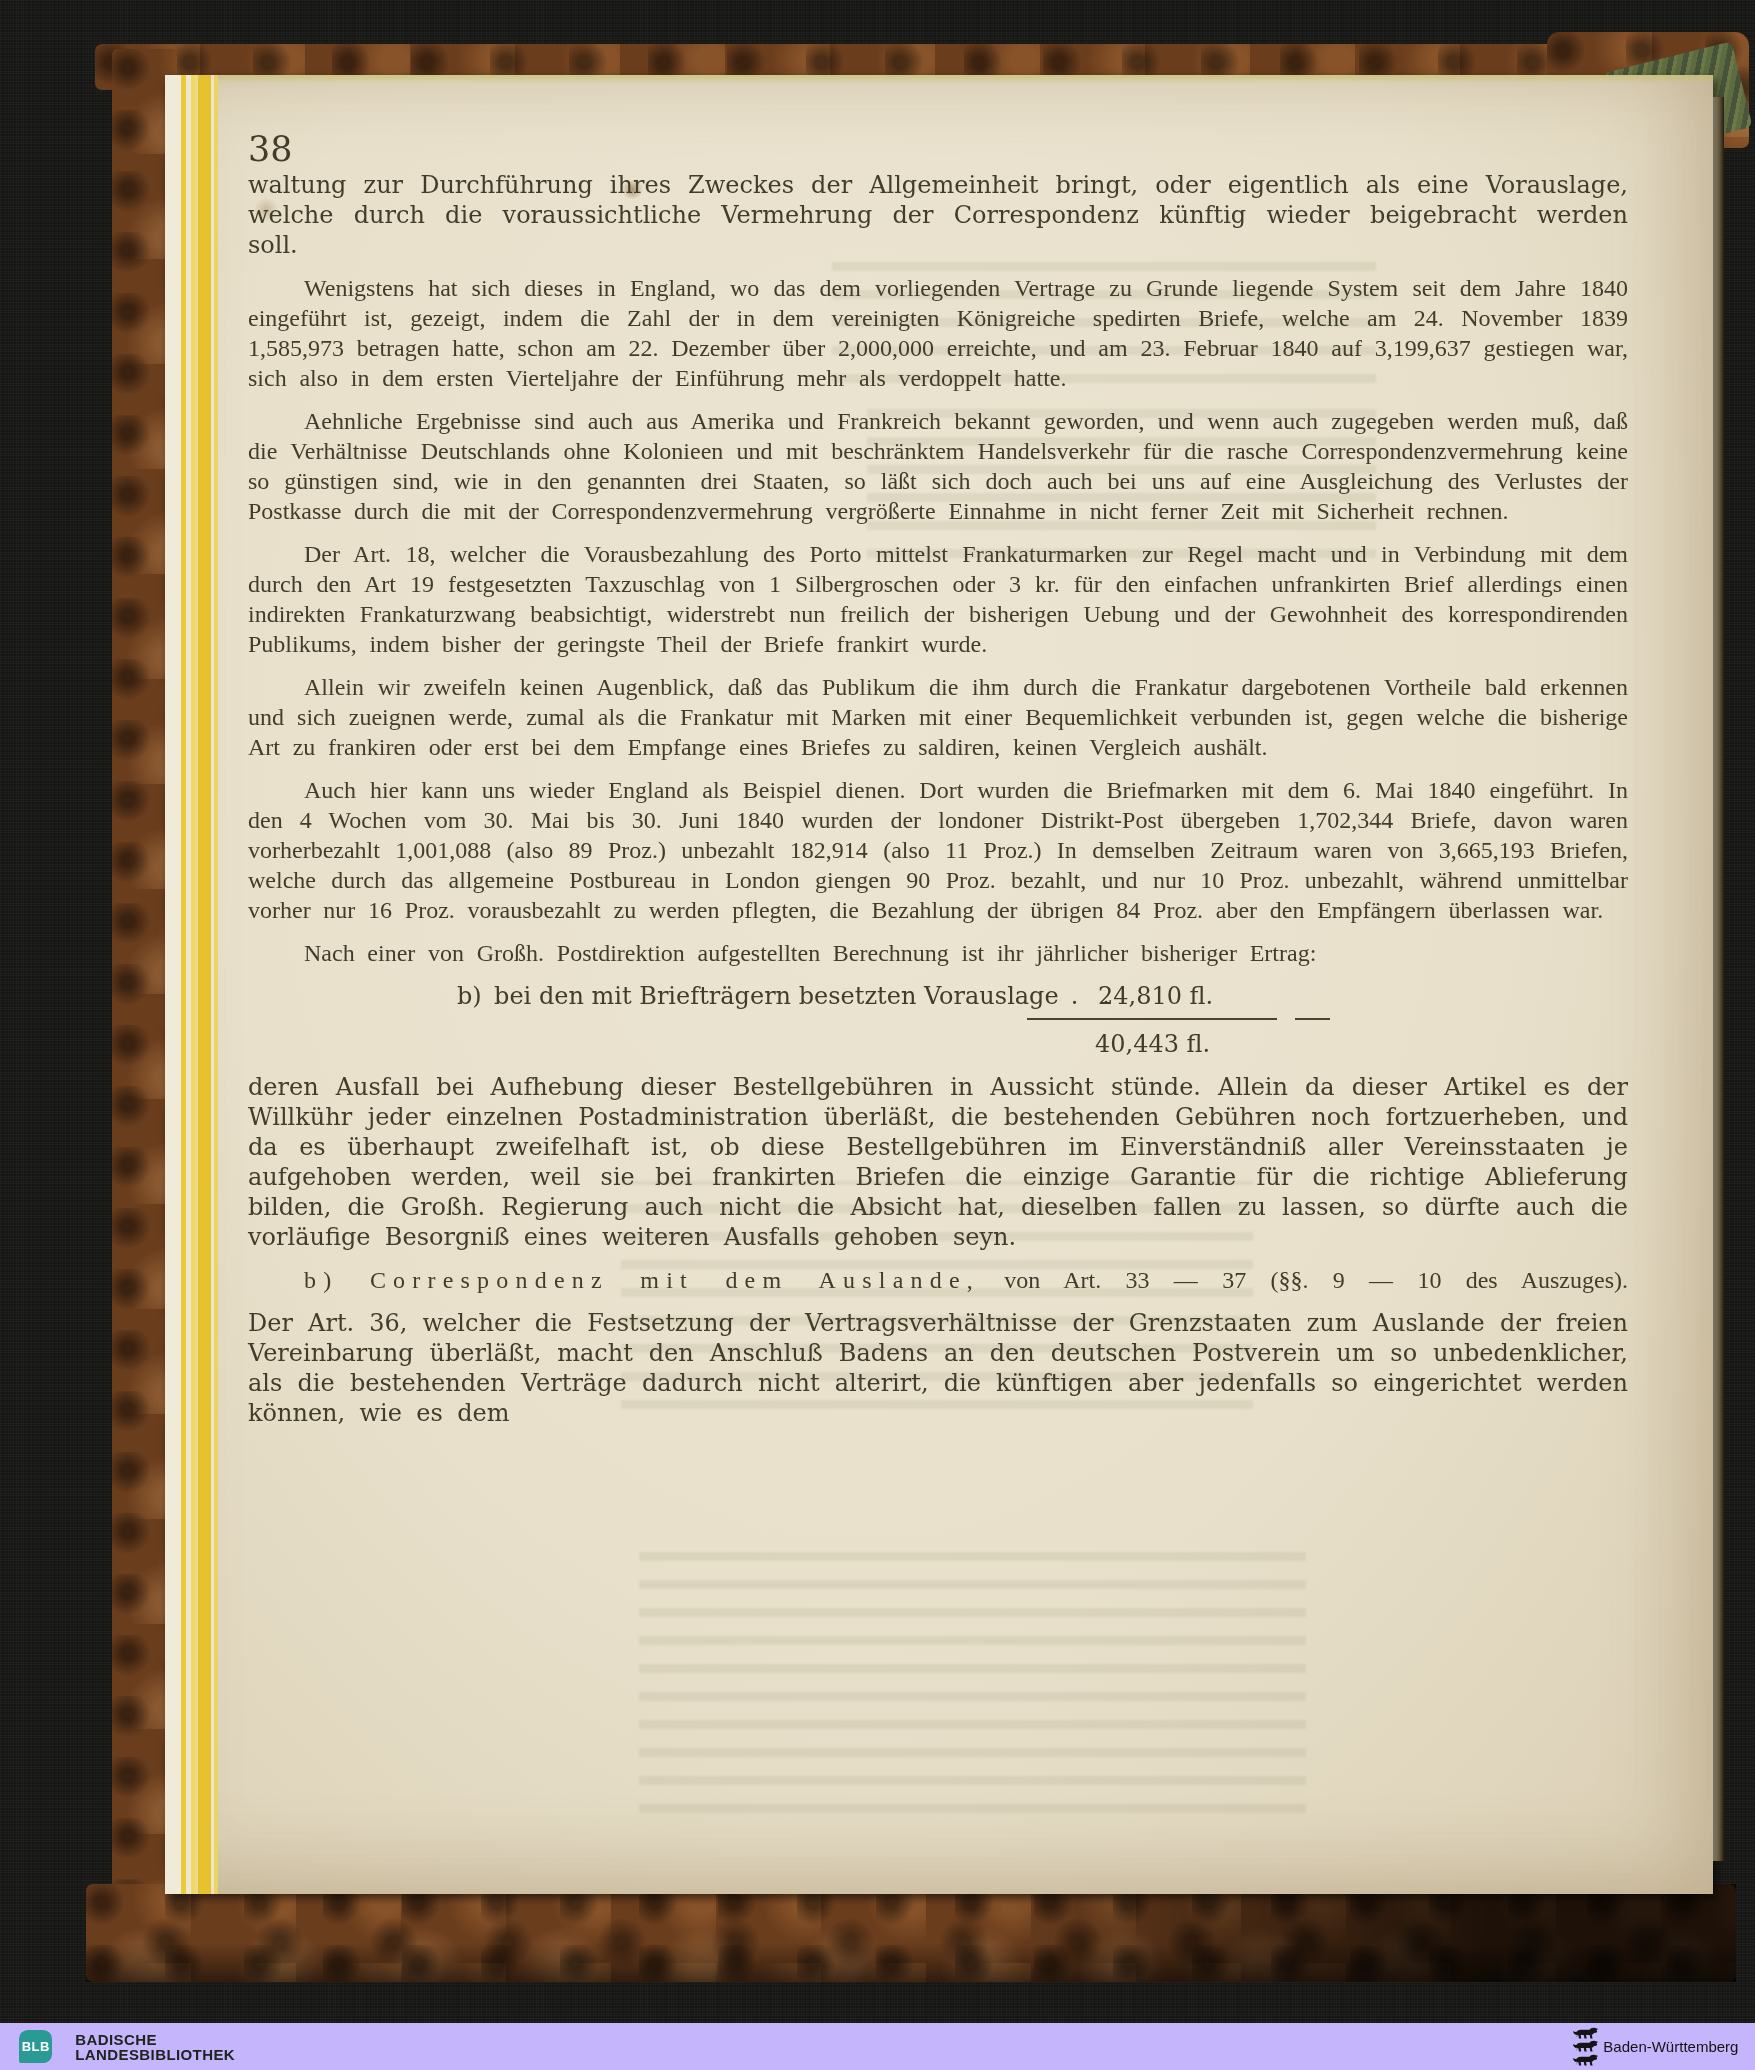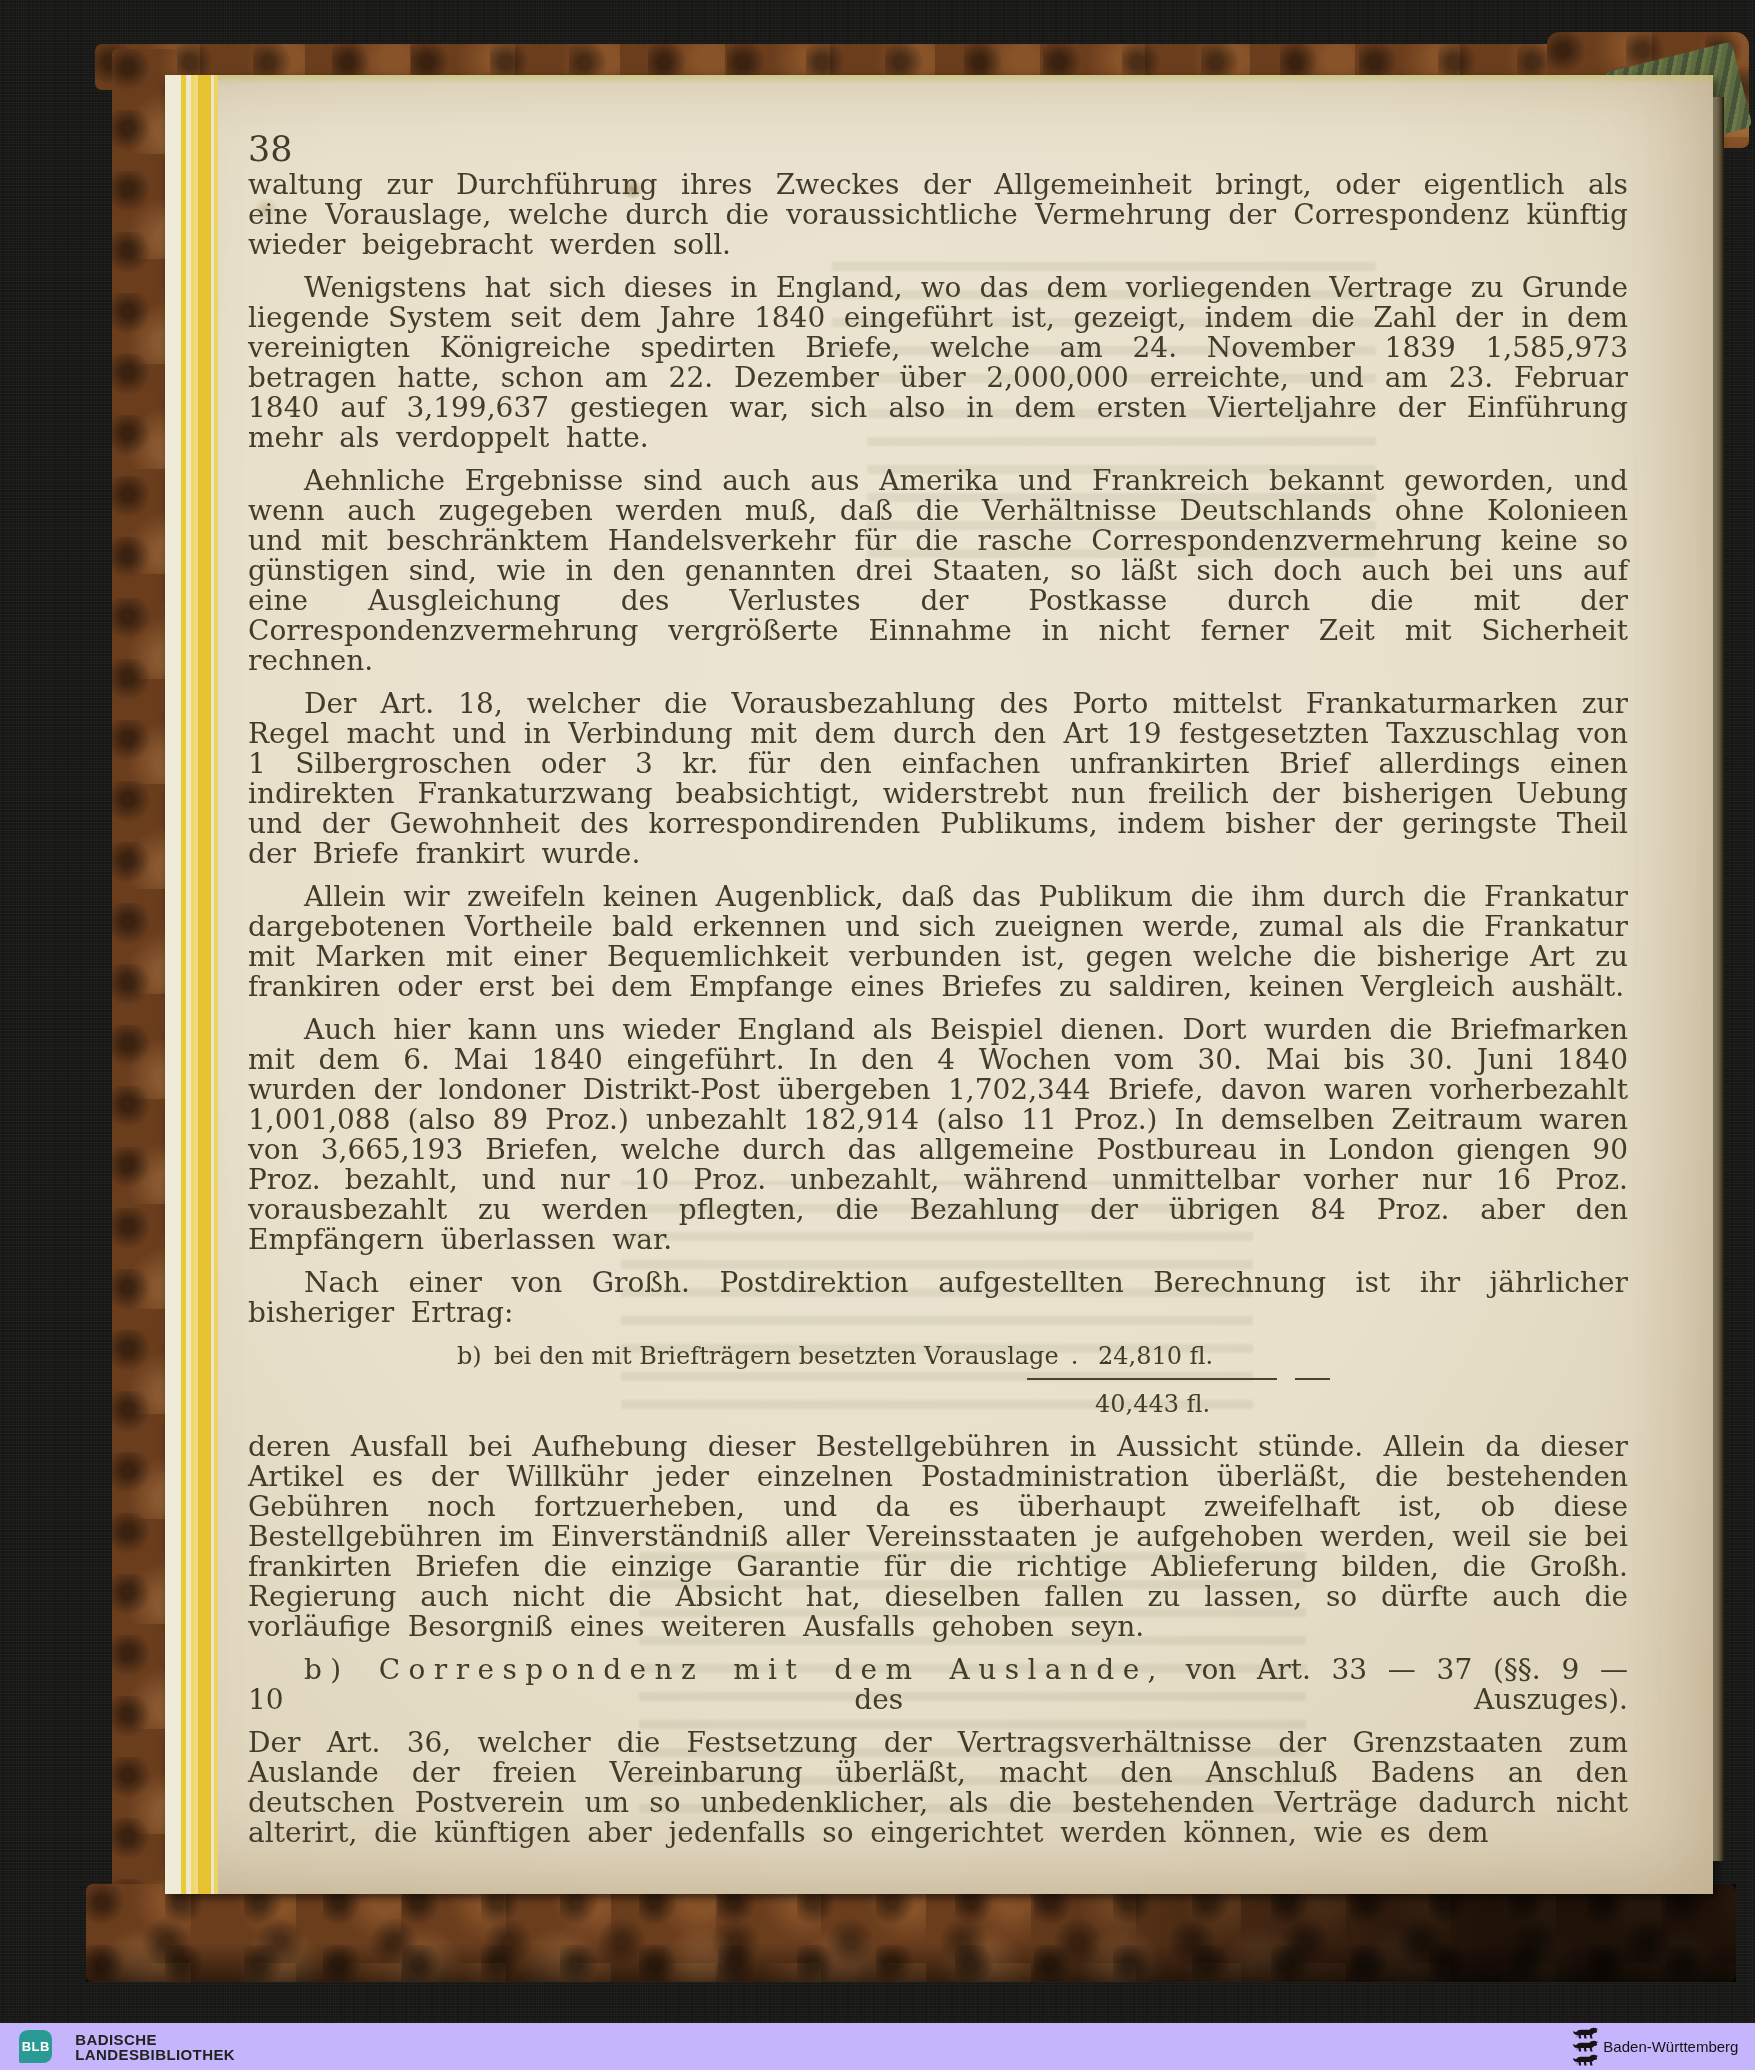--- a/index.html
+++ b/index.html
@@ -48,24 +48,24 @@
         #f0ead9 0 16px, #e8cb3a 16px 21px, #efe6cf 21px 26px, #f0d95e 26px 30px,
         #ead98e 30px 33px, #e6c22e 33px 46px, #efe4c8 46px 49px, #e9d565 49px 53px,
         rgba(233,224,200,0.0) 53px 70px); }
   .ghost { position:absolute; background: repeating-linear-gradient(0deg, rgba(110,115,75,0.10) 0 8.8px, transparent 8.8px 28px); filter: blur(0.9px); }
   .stain { position:absolute; border-radius:50%; background: radial-gradient(circle, rgba(120,85,40,0.55), rgba(120,85,40,0) 70%); }
 
   
   .page-number { position:absolute; left:83px; top:54px; font-size:35px; color:#423c2b; }
   .text-block { position:absolute; left:83px; top:95px; width:1392px; }
   .para {
-    font-size: 28px; line-height: 30px; margin: 0 12px 13px 0;
+    font-size: 24px; line-height: 30px; margin: 0 12px 13px 0;
     color: #423c2b; text-align: justify; word-spacing: 0.28em;
   }
-  .indent { text-indent: 56px; }
+  .indent { text-indent: 56px; font-family: Liberation Serif, serif; }
   .rev-item { position:relative; margin-left:209px; margin-bottom:7px;
       font-size:24px; line-height:30px; color:#423c2b; white-space:nowrap; }
   .li-label { margin-right: 12.3px; }
   .li-value { position:absolute; left:641px; top:0; }
   .sum-rule { width:303px; height:1.8px; margin:5.3px 0 8.8px 779px;
       background: linear-gradient(90deg, #4a432f 0 250px, transparent 250px 268px, #4a432f 268px 303px); }
   .sum-value { margin:4px 0 13px 847px; font-size:24px; line-height:30px; color:#423c2b; }
   .section-heading { text-align-last: justify; }
   .spaced { letter-spacing: 0.30em; }
 

